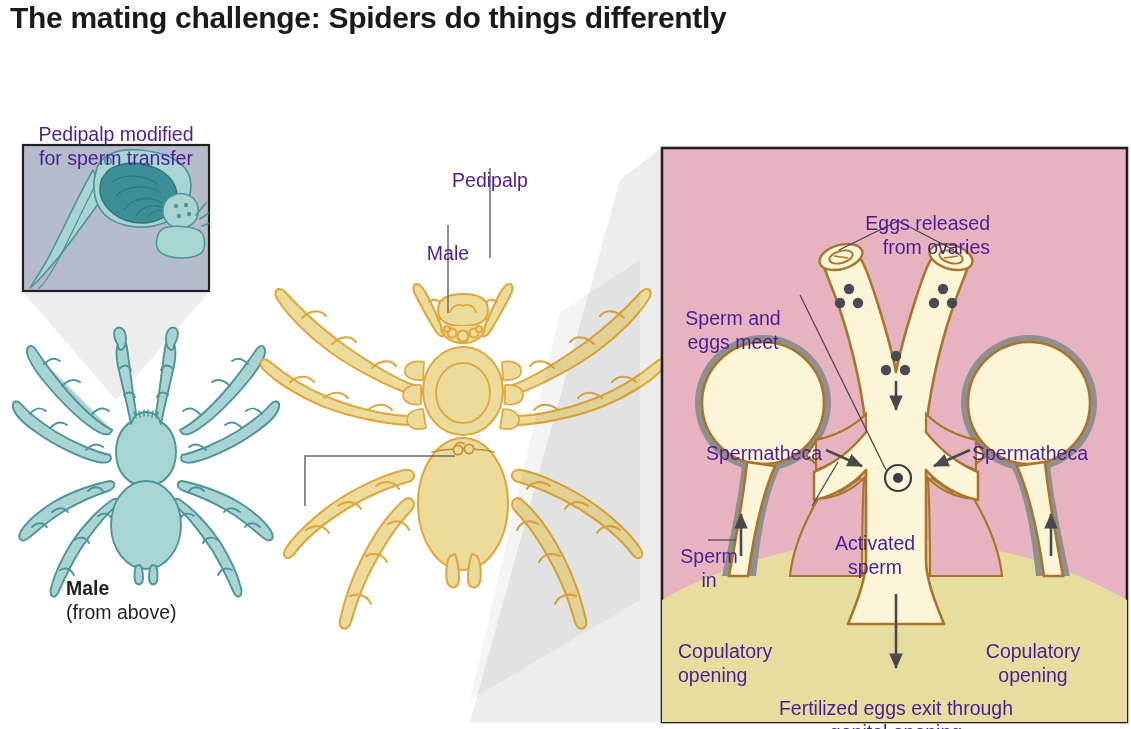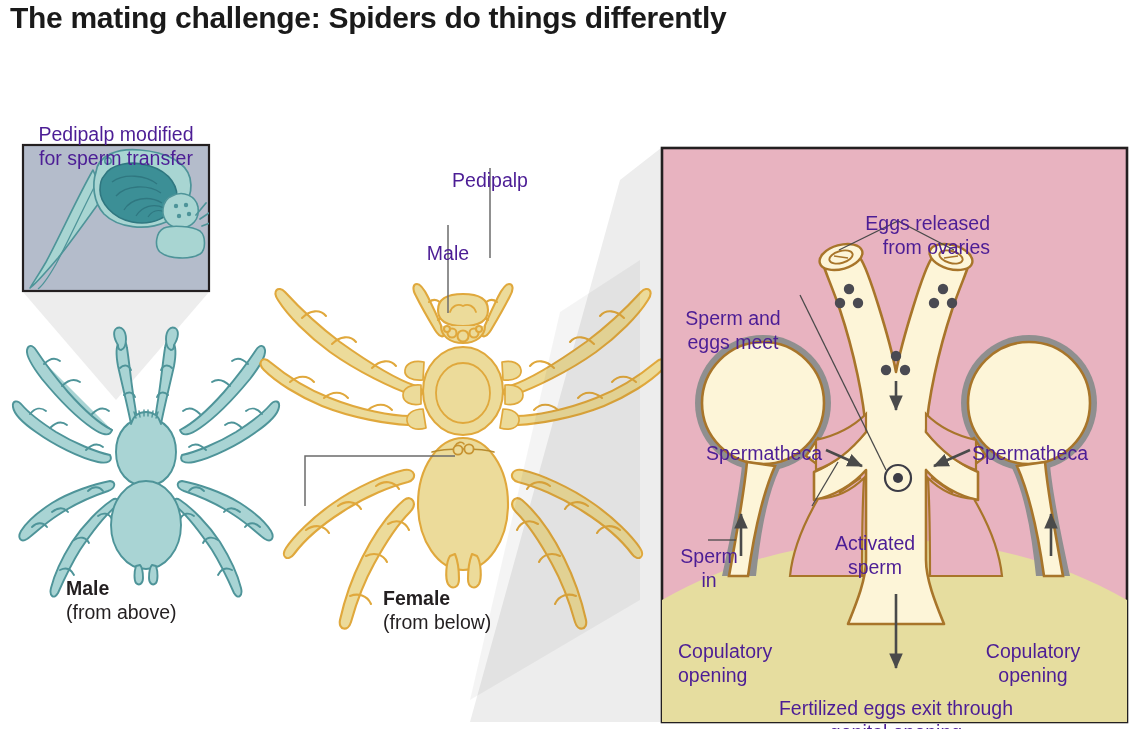--- a/index.html
+++ b/index.html
@@ -470,24 +470,20 @@
   <div class="sexname" style="left:66px; top:576px; width:160px;">
     <span class="nm">Male</span>
     <span>(from above)</span>
   </div>
 
   <div class="lbl" style="left:440px; top:120px; width:100px;">Pedipalp</div>
 
   <div class="lbl" style="left:404px; top:193px; width:88px;">Male</div>
 
 
-  <div class="sexname" style="left:383px; top:586px; width:160px;">
-    <span class="nm">Female</span>
-    <span>(from below)</span>
-  </div>
 
   <div class="lbl" style="left:806px; top:163px; width:184px;text-align:right;">Eggs released
 from ovaries</div>
 
   <div class="lbl right" style="left:666px; top:258px; width:134px;">Sperm and
 eggs meet</div>
 
   <div class="lbl" style="left:694px; top:393px; width:140px;">Spermatheca</div>
 
   <div class="lbl" style="left:960px; top:393px; width:140px;">Spermatheca</div>

